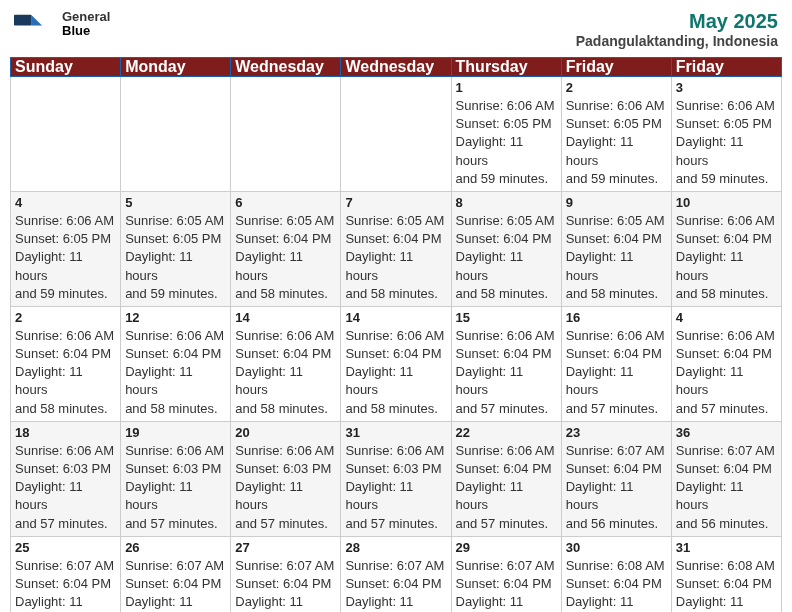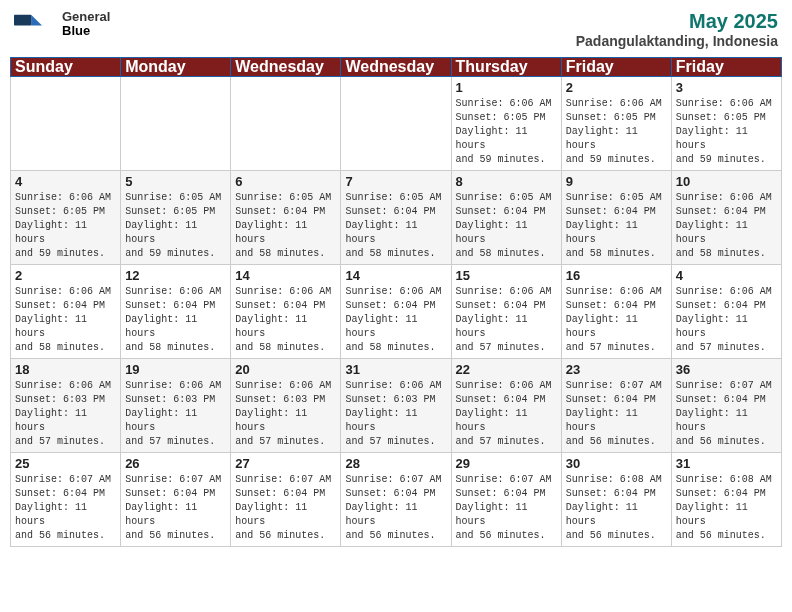--- a/index.html
+++ b/index.html
@@ -73,24 +73,23 @@
     .calendar tr:nth-child(even) td {
       background: #f5f5f5;
     }
     .day-number {
       font-size: 13px;
       font-weight: bold;
       color: #222;
       margin-bottom: 2px;
     }
     .day-info {
-      font-size: 10px;
+      font-size: 13px;
       color: #333;
       line-height: 1.4;
-      font-family: Liberation Mono, monospace;
     }
     .empty-cell {
       background: #fff;
     }
   </style>
 </head>
 <body>
 
 <div class="header">
   <div class="logo">

